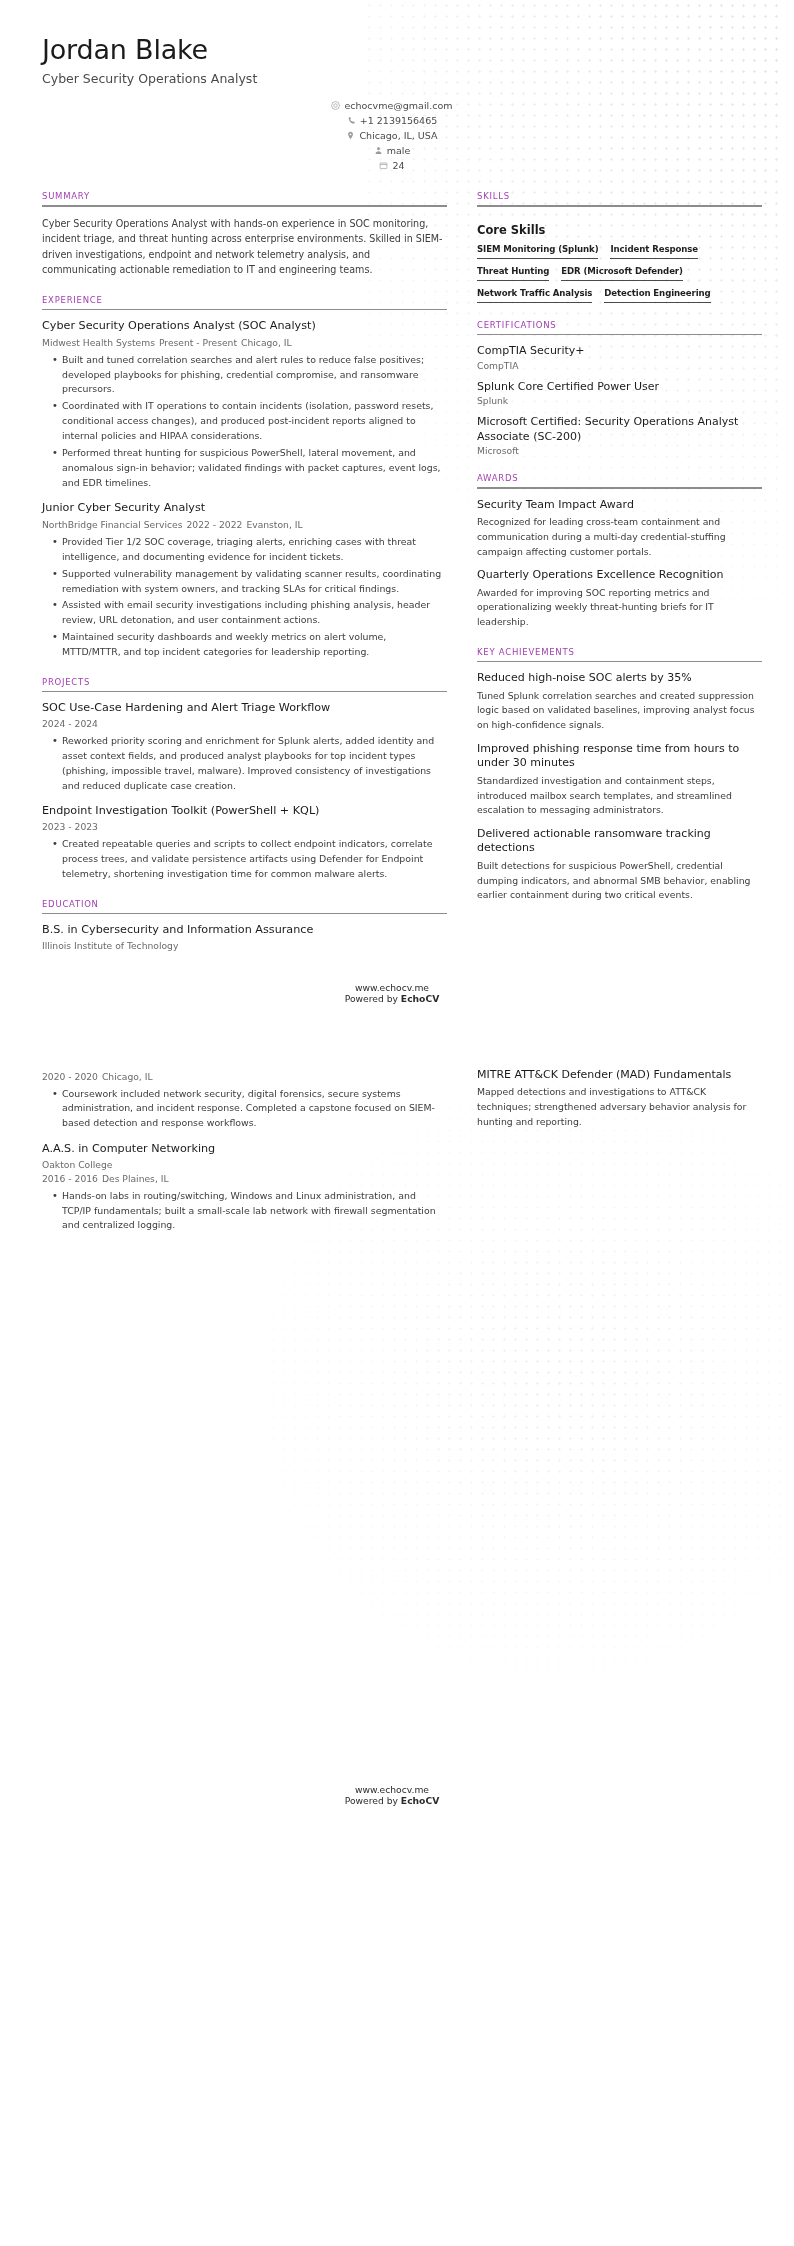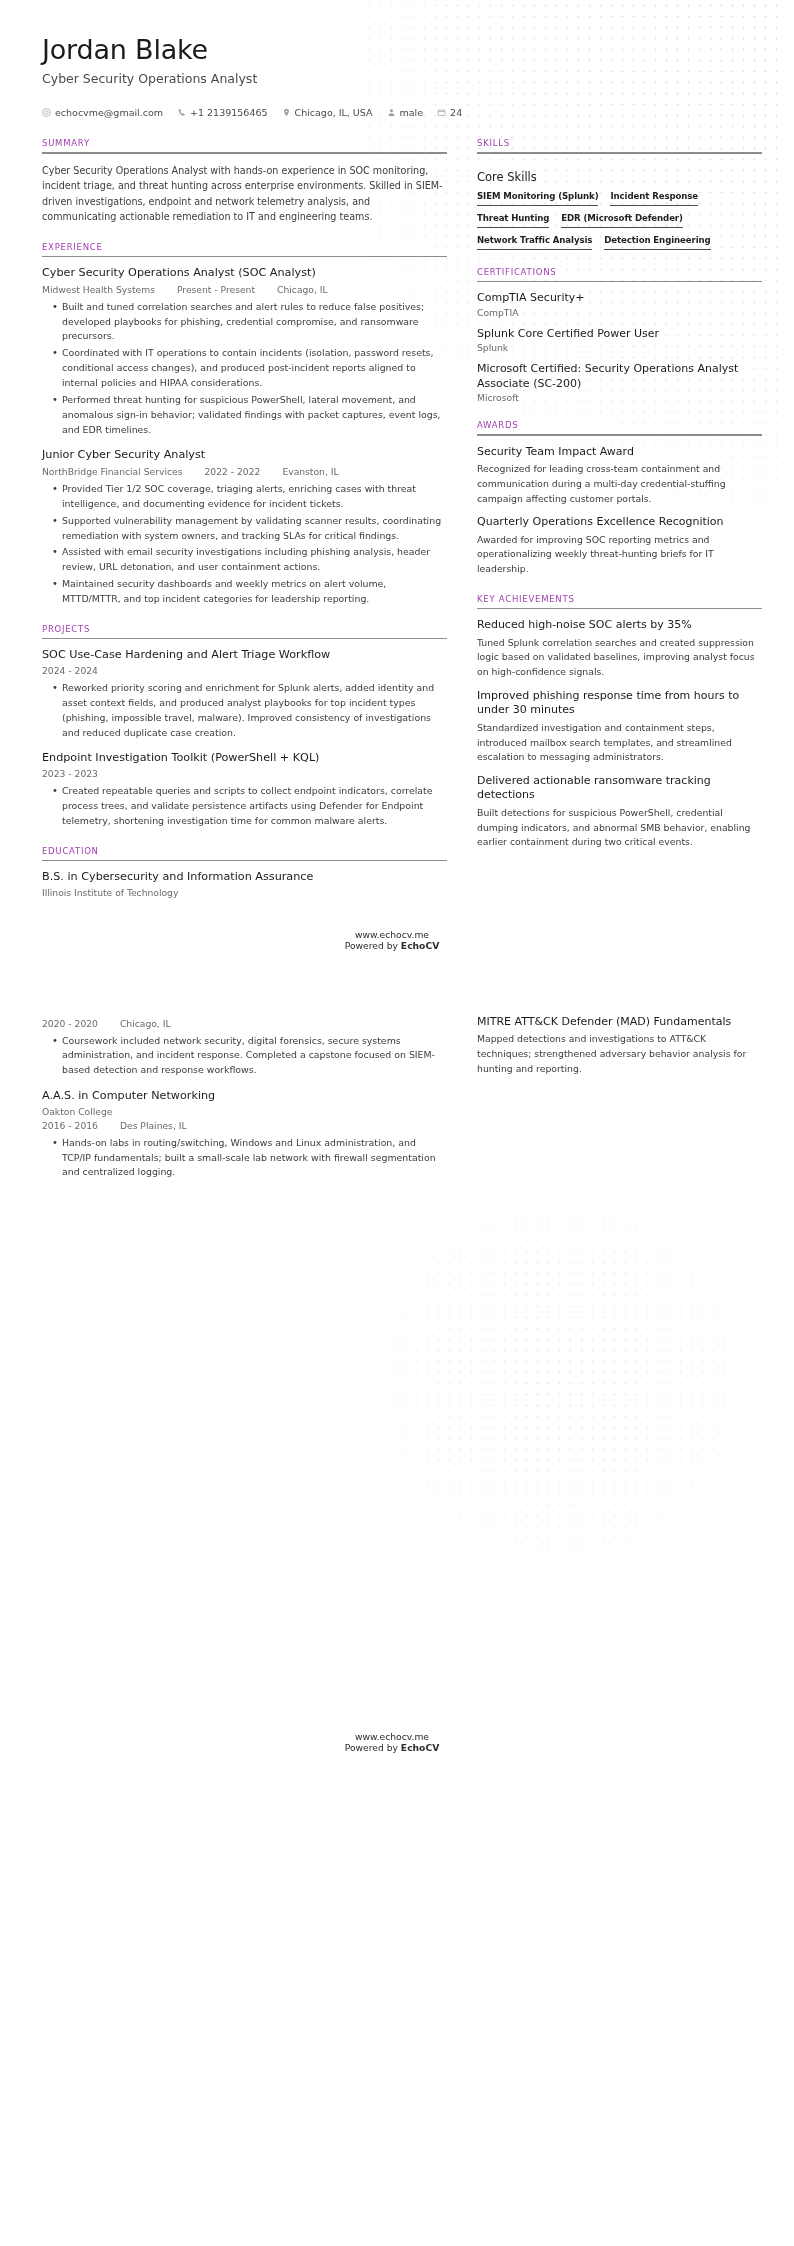--- a/index.html
+++ b/index.html
@@ -53,23 +53,24 @@
     font-size: 12.5px;
     color: #4a4a4a;
     margin-top: 6px;
     font-weight: 400;
   }
   .contact {
     display: flex;
     flex-wrap: wrap;
     align-items: center;
     gap: 4px 14px;
-    margin-top: 21px;
+    margin-top: 14px;
     font-size: 9.5px;
     color: #4a4a4a;
+    flex-direction: column;
   }
   .citem { display: flex; align-items: center; gap: 4px; white-space: nowrap; }
   .citem svg { display: block; }
 
   
   .body {
     display: flex;
     padding: 20px 42px 0 42px;
     gap: 30px;
     align-items: flex-start;
@@ -100,21 +101,21 @@
 
   .entry { margin-bottom: 11px; }
   .entry-title {
     font-size: 11.2px;
     color: #1b1b1b;
     font-weight: 400;
     line-height: 1.3;
   }
   .entry-meta {
     display: flex;
-    gap: 22px;
+    gap: 4px;
     font-size: 9.2px;
     color: #6a6a6a;
     margin-top: 3px;
     flex-wrap: wrap;
   }
   .entry-dates-only {
     font-size: 9.2px;
     color: #6a6a6a;
     margin-top: 2px;
   }
@@ -138,21 +139,21 @@
     top: -1px;
     color: #3c3c3c;
     font-size: 10px;
   }
 
   
   .skills-group-title {
     font-size: 11.5px;
     color: #1b1b1b;
     margin-bottom: 7px;
-    font-weight: 400;
+    font-weight: 700;
     margin-top: 16px;
   }
   .chips {
     display: flex;
     flex-wrap: wrap;
     gap: 7px 12px;
   }
   .chip {
     font-size: 8.6px;
     font-weight: 700;

